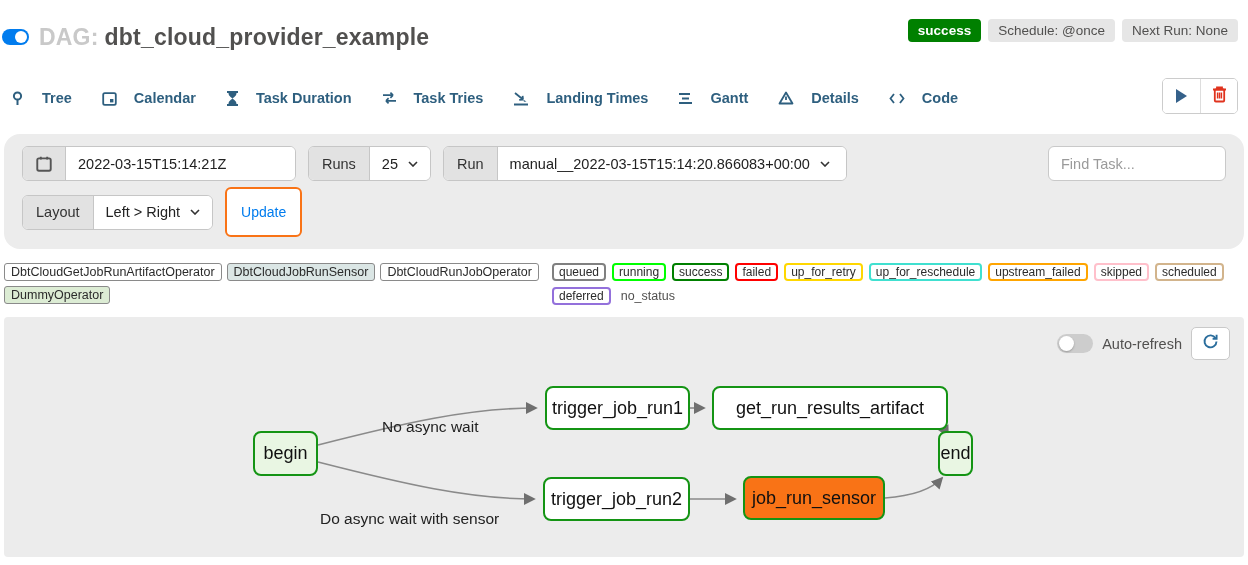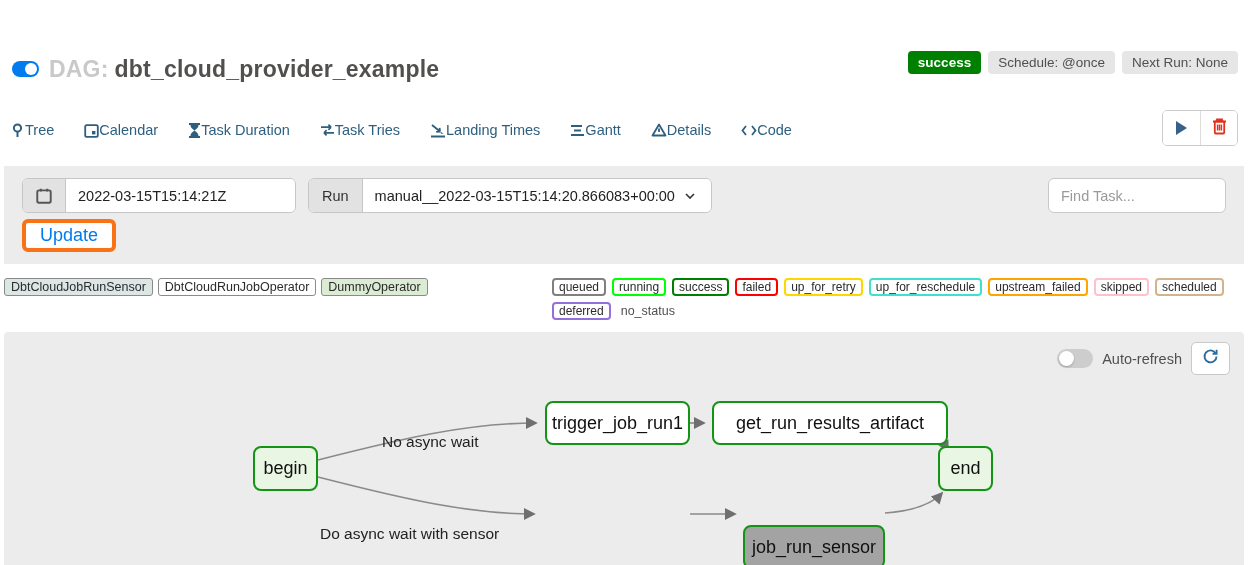--- a/index.html
+++ b/index.html
@@ -1,51 +1,51 @@
 <!DOCTYPE html>
 <html><head>
 <meta charset="utf-8">
 <style>
   * { box-sizing: border-box; margin: 0; padding: 0; }
   html,body { width:1248px; height:565px; background:#fff; overflow:hidden;
     font-family:"Liberation Sans","DejaVu Sans",sans-serif; }
 
   
-  .header { display:flex; align-items:center; padding:18px 10px 0 12px; height:56px;margin-top:32px; }
+  .header { display:flex; align-items:center; padding:18px 10px 0 2px; height:56px; }
   .toggle { width:27px; height:16px; border-radius:9px; background:#017cee; position:relative; cursor:pointer; flex:0 0 auto; }
   .toggle .knob { position:absolute; right:2px; top:2px; width:12px; height:12px; border-radius:50%; background:#fff; }
   .dag-title { margin-left:10px; font-size:23px; font-weight:bold; color:#51504f; letter-spacing:.2px; }
   .dag-title .muted { color:#c9c9c9; margin-right:6px; }
   .header-badges { margin-left:auto; display:flex; gap:7px; align-items:flex-start; margin-top:-14px; }
   .badge { font-size:13.5px; padding:4px 10px; border-radius:4px; background:#e6e6e6; color:#51504f; white-space:nowrap; }
   .badge.success { background:#008000; color:#fff; font-weight:bold; }
 
   
   .tabbar { display:flex; align-items:center; margin:22px 10px 0 10px; height:40px; position:relative; }
-  .tab { display:flex; align-items:center; gap:0; color:#2e5f7f; font-size:14.5px; font-weight:400;
+  .tab { display:flex; align-items:center; gap:17px; color:#2e5f7f; font-size:14.5px; font-weight:700;
          margin-right:30px; cursor:pointer; white-space:nowrap; }
   .tab svg { display:block; }
   .tab.active { background:#2e5f7f; color:#fff; border-radius:6px; padding:10px 15px; margin-left:-4px; }
   .tab-actions { position:absolute; right:0; top:0; display:flex; border:1px solid #ccc; border-radius:5px; overflow:hidden; background:#fff; }
   .tab-actions .abtn { width:37px; height:34px; display:flex; align-items:center; justify-content:center; cursor:pointer; background:#fff; border:none; }
   .tab-actions .abtn + .abtn { border-left:1px solid #ddd; }
   .play-tri { width:0; height:0; border-left:11px solid #35618a; border-top:7px solid transparent; border-bottom:7px solid transparent; }
 
   
-  .filter-panel { margin:16px 4px 0 4px; background:#ececec; border-radius:0; padding:12px 18px; }
+  .filter-panel { margin:16px 4px 0 4px; background:#ececec; border-radius:16px; padding:12px 18px; }
   .frow { display:flex; align-items:center; gap:12px; }
   .frow + .frow { margin-top:6px; }
   .igroup { display:flex; align-items:stretch; height:35px; border:1px solid #c6c6c6; border-radius:6px; background:#fff; overflow:hidden; }
   .iaddon { display:flex; align-items:center; padding:0 13px; background:#e2e2e2; border-right:1px solid #c6c6c6; color:#333; font-size:14.5px; }
   .ifield { display:flex; align-items:center; gap:10px; padding:0 12px; font-size:14.5px; color:#222; background:#fff; cursor:pointer; }
   .ifield input { border:none; outline:none; font-size:14.5px; color:#222; width:205px; font-family:inherit; }
   .chev { width:10px; height:6px; }
   .find-task { margin-left:auto; height:35px; width:178px; border:1px solid #c9c9c9; border-radius:6px; padding:0 12px; font-size:14.5px; color:#222; outline:none; font-family:inherit; }
   .find-task::placeholder { color:#9a9a9a; }
-  .update-btn { height:33px; padding:0 14px; background:#fff; color:#017cee; border:4px solid #f97316; border-radius:6px; font-size:18px; cursor:pointer; font-family:inherit; }
+  .update-btn { height:50px; padding:0 14px; background:#fff; color:#017cee; border:2px solid #f97316; border-radius:6px; font-size:14px; cursor:pointer; font-family:inherit; }
 
   
   .legend { margin:14px 4px 0 4px; display:flex; align-items:flex-start; }
   .ops { width:548px; display:flex; flex-wrap:wrap; gap:5px 5px; }
   .states { flex:1; display:flex; flex-wrap:wrap; gap:6px 6px; align-items:center; }
   .opbadge { border:1px solid #8a8a8a; border-radius:3px; padding:1px 6px; font-size:12.5px; color:#2b2b2b; background:#fff; white-space:nowrap; }
   .op-sensor { background:#dbe6e5; }
   .op-dummy { background:#dcecd4; }
   .stbadge { border:2px solid #808080; border-radius:4px; padding:0 5px; font-size:12px; color:#2b2b2b; background:#fff; white-space:nowrap; }
   .st-queued{border-color:#808080}.st-running{border-color:#00ff00}.st-success{border-color:#008000}
@@ -58,21 +58,21 @@
   .graph-panel { position:relative; margin:12px 4px 0 4px; height:240px; background:#ececec; border-radius:4px; }
   .autorefresh { position:absolute; top:10px; right:14px; display:flex; align-items:center; gap:9px; z-index:3; }
   .ar-toggle { width:36px; height:19px; border-radius:10px; background:#cdcdcd; position:relative; cursor:pointer; }
   .ar-toggle .knob { position:absolute; left:2px; top:2px; width:15px; height:15px; border-radius:50%; background:#fff; box-shadow:0 1px 2px rgba(0,0,0,.25); }
   .ar-label { font-size:14.5px; color:#51504f; }
   .refresh-btn { width:39px; height:33px; background:#fff; border:1px solid #c9c9c9; border-radius:5px; display:flex; align-items:center; justify-content:center; cursor:pointer; }
   .edges { position:absolute; left:0; top:0; z-index:1; }
   .gnode { position:absolute; z-index:2; display:flex; align-items:center; justify-content:center;
            border:2.5px solid #149414; border-radius:8px; background:#fff; font-size:18px; color:#101010; cursor:pointer; white-space:nowrap; }
   .fill-green { background:#e9f6e3; }
-  .fill-teal { background:#a3a3a3;margin-top:34px; }
+  .fill-teal { background:#f97316; }
   .edge-label { position:absolute; z-index:2; font-size:15.5px; color:#222; white-space:nowrap; }
 </style>
 </head>
 <body>
 
 <div class="header">
   <div class="toggle">
       <div class="knob"></div>
     </div>
   <div class="dag-title">
@@ -185,37 +185,56 @@
             <rect x="1.2" y="2.2" width="12.6" height="11.6" rx="1.6" fill="none" stroke="#555" stroke-width="1.8"></rect>
             <line x1="4.5" y1="0.8" x2="4.5" y2="3.2" stroke="#555" stroke-width="1.8"></line>
             <line x1="10.5" y1="0.8" x2="10.5" y2="3.2" stroke="#555" stroke-width="1.8"></line>
           </svg>
         </span>
       <span class="ifield">
           <input value="2022-03-15T15:14:21Z" style="">
         </span>
     </div>
     <div class="igroup">
+      <span class="iaddon">Runs</span>
+      <span class="ifield">
+        <span>25</span>
+        <svg class="chev" viewBox="0 0 10 6">
+            <path d="M1,1 L5,5 L9,1" fill="none" stroke="#333" stroke-width="1.6"></path>
+          </svg>
+      </span>
+    </div>
+    <div class="igroup">
       <span class="iaddon">Run</span>
       <span class="ifield" style="padding-right:16px;">
         <span>manual__2022-03-15T15:14:20.866083+00:00</span>
         <svg class="chev" viewBox="0 0 10 6">
             <path d="M1,1 L5,5 L9,1" fill="none" stroke="#333" stroke-width="1.6"></path>
           </svg>
       </span>
     </div>
     <input class="find-task" placeholder="Find Task..." style="">
   </div>
   <div class="frow">
+    <div class="igroup">
+      <span class="iaddon">Layout</span>
+      <span class="ifield">
+        <span>Left &gt; Right</span>
+        <svg class="chev" viewBox="0 0 10 6">
+            <path d="M1,1 L5,5 L9,1" fill="none" stroke="#333" stroke-width="1.6"></path>
+          </svg>
+      </span>
+    </div>
     <button class="update-btn">Update</button>
   </div>
 </div>
 
 <div class="legend">
   <div class="ops">
+    <span class="opbadge">DbtCloudGetJobRunArtifactOperator</span>
     <span class="opbadge op-sensor">DbtCloudJobRunSensor</span>
     <span class="opbadge">DbtCloudRunJobOperator</span>
     <span class="opbadge op-dummy">DummyOperator</span>
   </div>
   <div class="states">
     <span class="stbadge st-queued">queued</span>
     <span class="stbadge st-running">running</span>
     <span class="stbadge st-success">success</span>
     <span class="stbadge st-failed">failed</span>
     <span class="stbadge st-up_for_retry">up_for_retry</span>
@@ -255,15 +274,16 @@
     <path d="M913,95 C930,100 938,108 944,119" fill="none" stroke="#8a8a8a" stroke-width="1.6" marker-end="url(#arrow)"></path>
     <path d="M881,181 C908,179 928,172 938,161" fill="none" stroke="#8a8a8a" stroke-width="1.6" marker-end="url(#arrow)"></path>
   </svg>
 
   <div class="edge-label" style="left:378px; top:101px;">No async wait</div>
   <div class="edge-label" style="left:316px; top:193px;">Do async wait with sensor</div>
 
   <div class="gnode fill-green" style="left:249px; top:114px; width:65px; height:45px;">begin</div>
   <div class="gnode" style="left:541px; top:69px; width:145px; height:44px;">trigger_job_run1</div>
   <div class="gnode" style="left:708px; top:69px; width:236px; height:44px;">get_run_results_artifact</div>
+  <div class="gnode" style="left:539px; top:160px; width:147px; height:44px;">trigger_job_run2</div>
   <div class="gnode fill-teal" style="left:739px; top:159px; width:142px; height:44px;">job_run_sensor</div>
-  <div class="gnode fill-green" style="left:934px; top:114px; width:55px; height:45px;">end</div>
+  <div class="gnode fill-green" style="left:934px; top:114px; width:35px; height:45px;">end</div>
 </div>
 
 </body></html>

